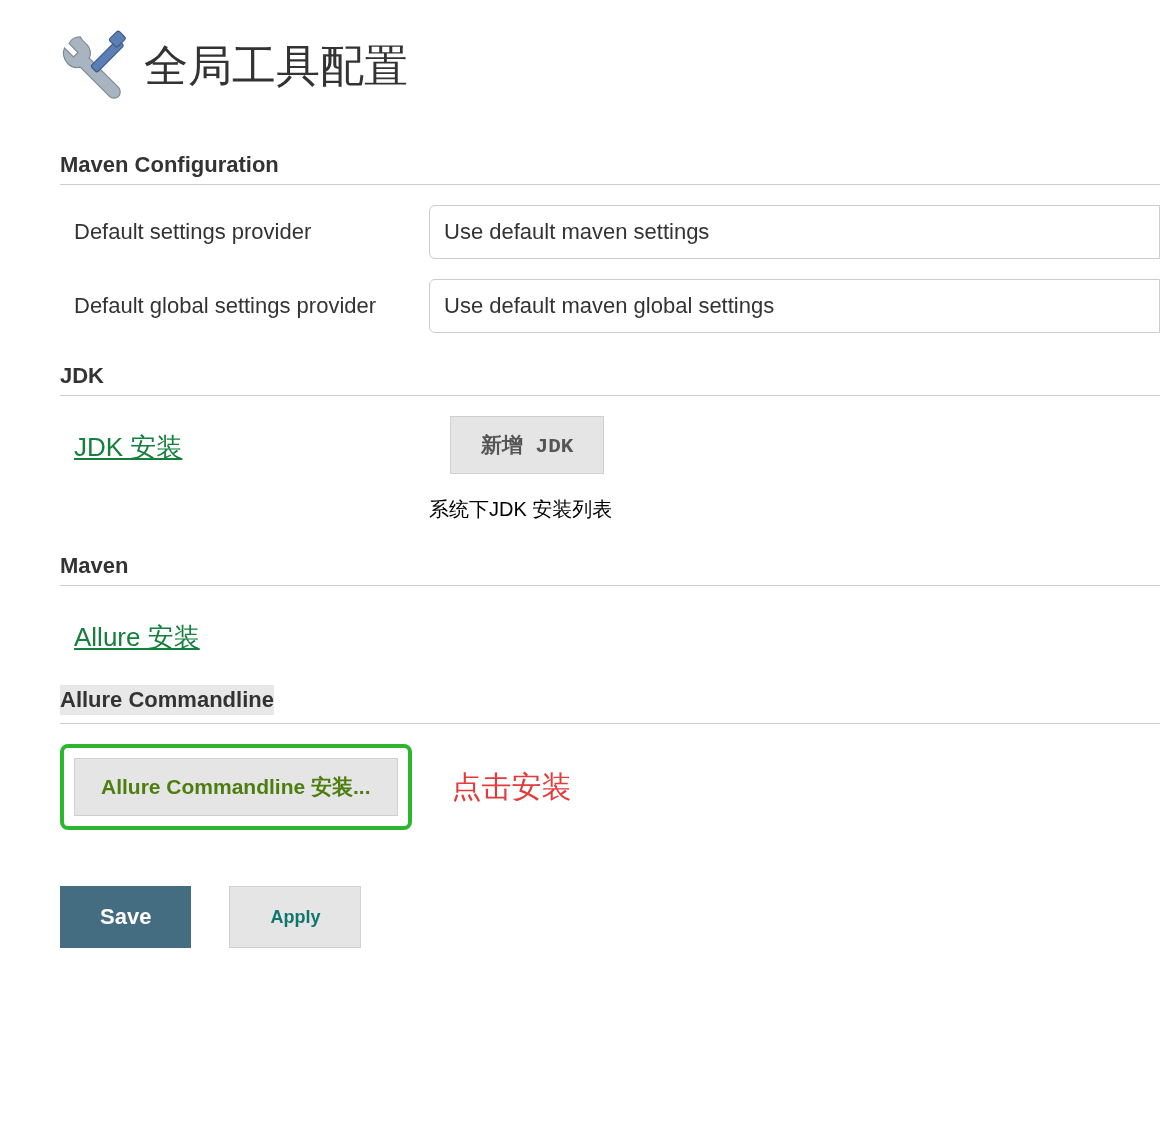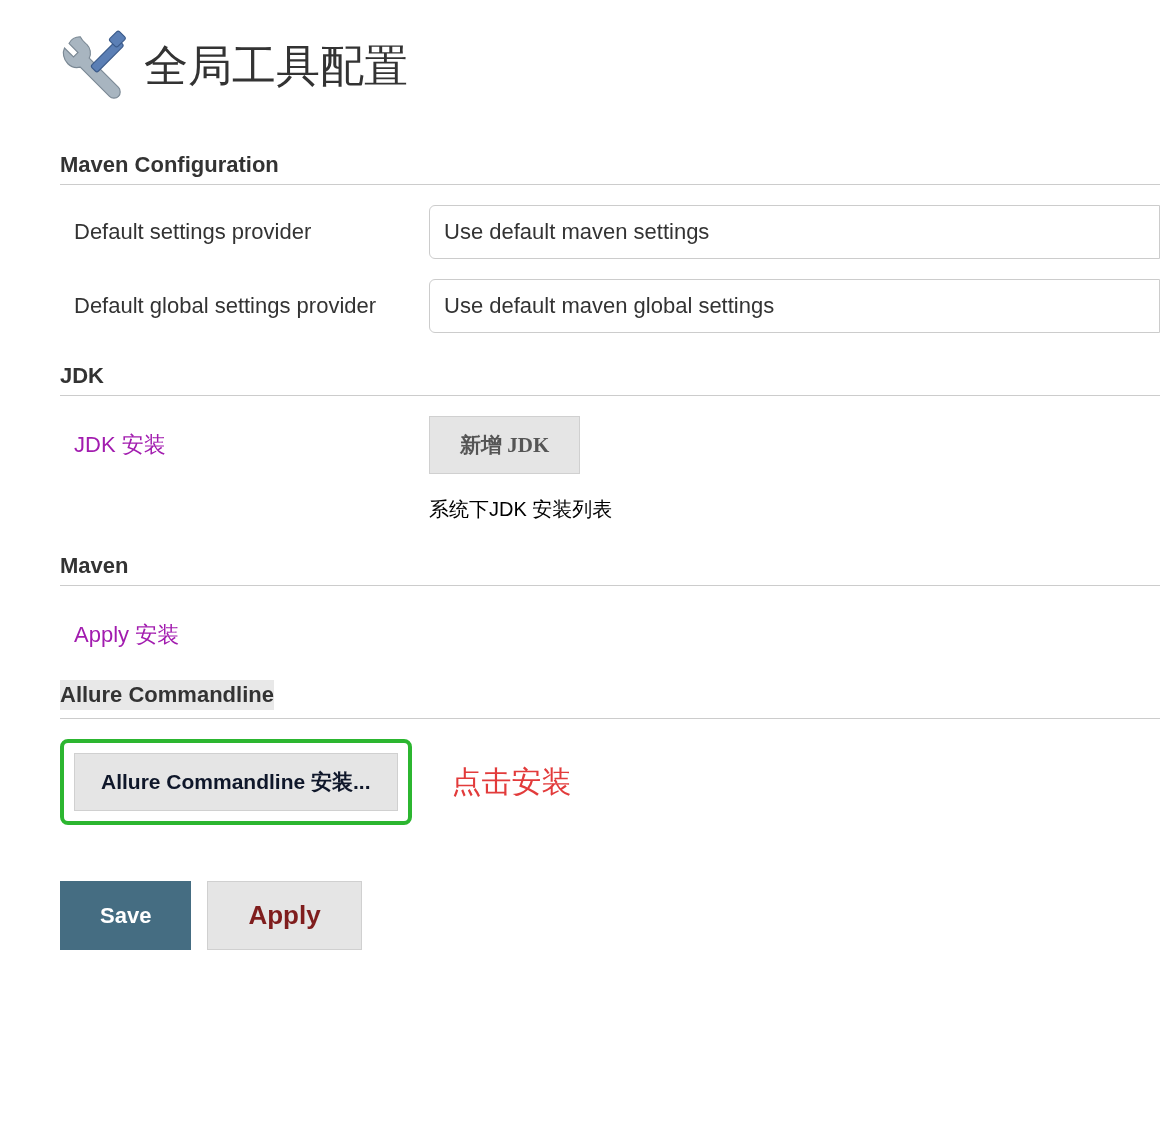--- a/index.html
+++ b/index.html
@@ -64,37 +64,39 @@
       font-family: inherit;
     }
     .install-row {
       display: flex;
       align-items: flex-start;
       padding-left: 14px;
       margin-bottom: 14px;
     }
     .install-label {
       width: 355px;
-      font-size: 22px;
-      color: #a21caf;
+      font-size: 26px;
+      color: #15803d;
       padding-top: 14px;
       flex-shrink: 0;
+      text-decoration: underline;
     }
     .install-right {
       flex: 1;
     }
     .btn-gray {
       background: #e5e5e5;
       border: 1px solid #d0d0d0;
       color: #555;
       font-size: 21px;
       font-weight: 600;
       padding: 14px 30px;
       cursor: pointer;
-      font-family: Liberation Serif, serif;
+      font-family: Liberation Mono, monospace;
+      margin-left: 21px;
     }
     .help-text {
       font-size: 20px;
       color: #000000;
       margin-top: 22px;
     }
     .highlighted-title {
       display: inline-block;
       background: #e8e8e8;
       font-size: 22px;
@@ -105,56 +107,56 @@
     .allure-box {
       border: 4px solid #2cb630;
       border-radius: 8px;
       padding: 10px;
       display: inline-block;
       margin-left: 0;
     }
     .btn-allure {
       background: #e5e5e5;
       border: 1px solid #d0d0d0;
-      color: #0f172a;
+      color: #4d7c0f;
       font-size: 21px;
       font-weight: 600;
       padding: 14px 26px;
       cursor: pointer;
       font-family: inherit;
     }
     .allure-row {
       display: flex;
       align-items: center;
       gap: 40px;
     }
     .annotation {
       color: #e23b3b;
       font-size: 30px;
     }
     .footer-buttons {
       display: flex;
-      gap: 16px;
+      gap: 38px;
       margin-top: 56px;
     }
     .btn-save {
       background: #456d82;
       color: #fff;
       border: none;
       font-size: 22px;
       font-weight: 700;
       padding: 18px 40px;
       cursor: pointer;
       font-family: inherit;
     }
     .btn-apply {
       background: #e5e5e5;
       border: 1px solid #d0d0d0;
-      color: #7f1d1d;
-      font-size: 26px;
+      color: #0f766e;
+      font-size: 18px;
       font-weight: 700;
       padding: 18px 40px;
       cursor: pointer;
       font-family: inherit;
     }
     .section-block {
       margin-bottom: 30px;
     }
   </style>
 </head>
@@ -195,21 +197,21 @@
       <button class="btn-gray">新增 JDK</button>
       <div class="help-text">系统下JDK 安装列表</div>
     </div>
   </div>
 </div>
 
 <div class="section-block">
   <div class="section-title">Maven</div>
   <hr class="section-divider">
   <div class="install-row">
-    <div class="install-label">Apply 安装</div>
+    <div class="install-label">Allure 安装</div>
   </div>
 </div>
 
 <div class="section-block">
   <span class="highlighted-title">Allure Commandline</span>
   <hr class="section-divider">
   <div class="allure-row">
     <div class="allure-box">
       <button class="btn-allure">Allure Commandline 安装...</button>
     </div>

